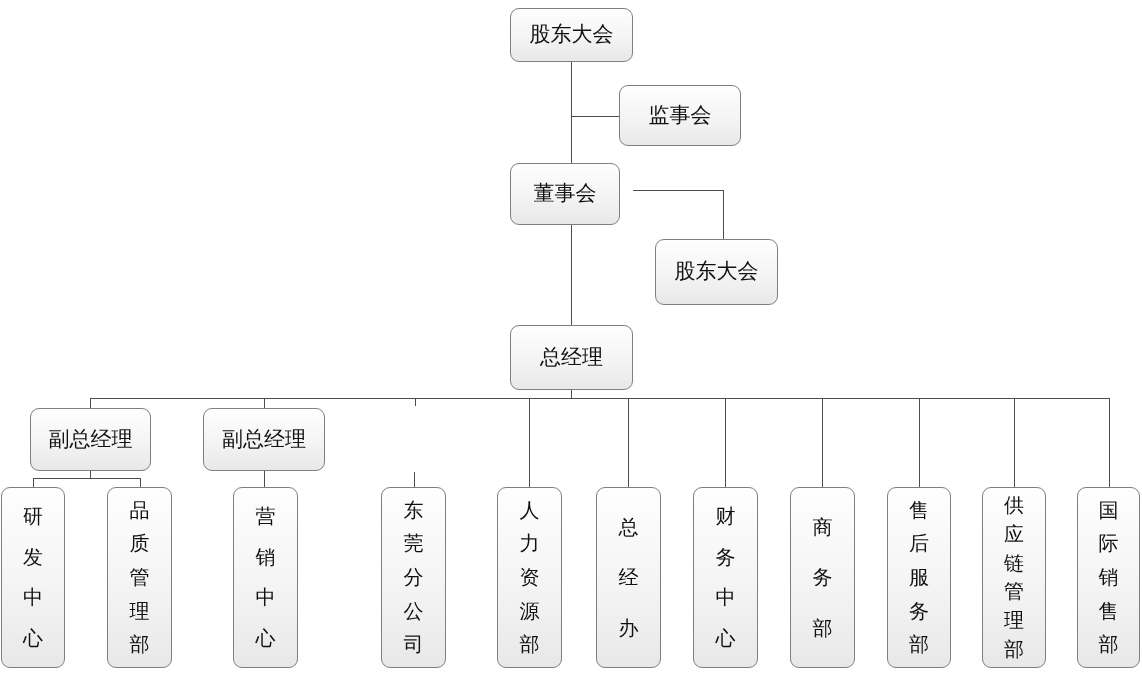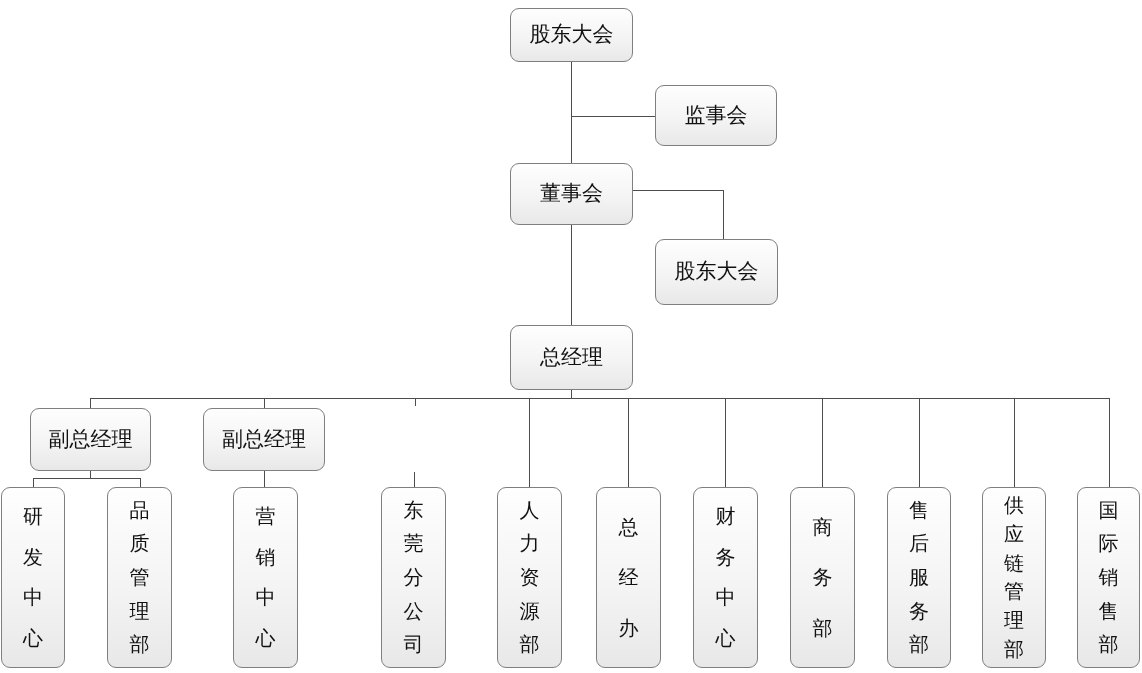--- a/index.html
+++ b/index.html
@@ -71,25 +71,25 @@
   <div class="line" style="left:90px;top:471px;width:1px;height:7px"></div>
   <div class="line" style="left:33px;top:478px;width:107px;height:1px"></div>
   <div class="line" style="left:33px;top:478px;width:1px;height:9px"></div>
   <div class="line" style="left:140px;top:478px;width:1px;height:9px"></div>
   <div class="line" style="left:264px;top:471px;width:1px;height:16px"></div>
   <div class="line" style="left:414px;top:472px;width:1px;height:15px"></div>
 
   <div class="node h" style="left:510px;top:8px;width:123px;height:54px">
     <span class="lbl">股东大会</span>
   </div>
-  <div class="node h" style="left:655px;top:85px;width:122px;height:61px">
+  <div class="node h" style="left:619px;top:85px;width:122px;height:61px">
     <span class="lbl">监事会</span>
   </div>
 
-  <div class="node h" style="left:510px;top:163px;width:123px;height:62px">
+  <div class="node h" style="left:510px;top:163px;width:110px;height:62px">
     <span class="lbl">董事会</span>
   </div>
   <div class="node h" style="left:655px;top:239px;width:123px;height:66px">
     <span class="lbl">股东大会</span>
   </div>
 
   <div class="node h" style="left:510px;top:325px;width:123px;height:65px">
     <span class="lbl">总经理</span>
   </div>
 

